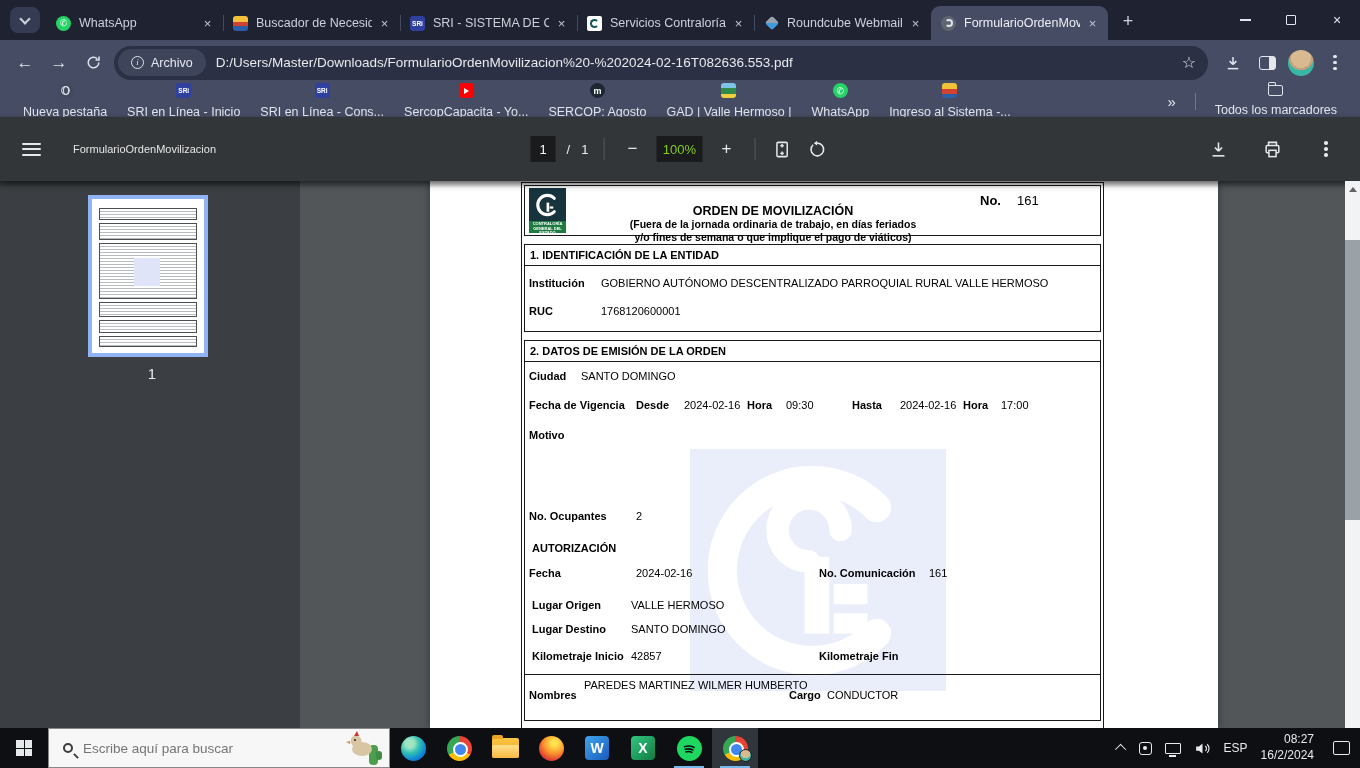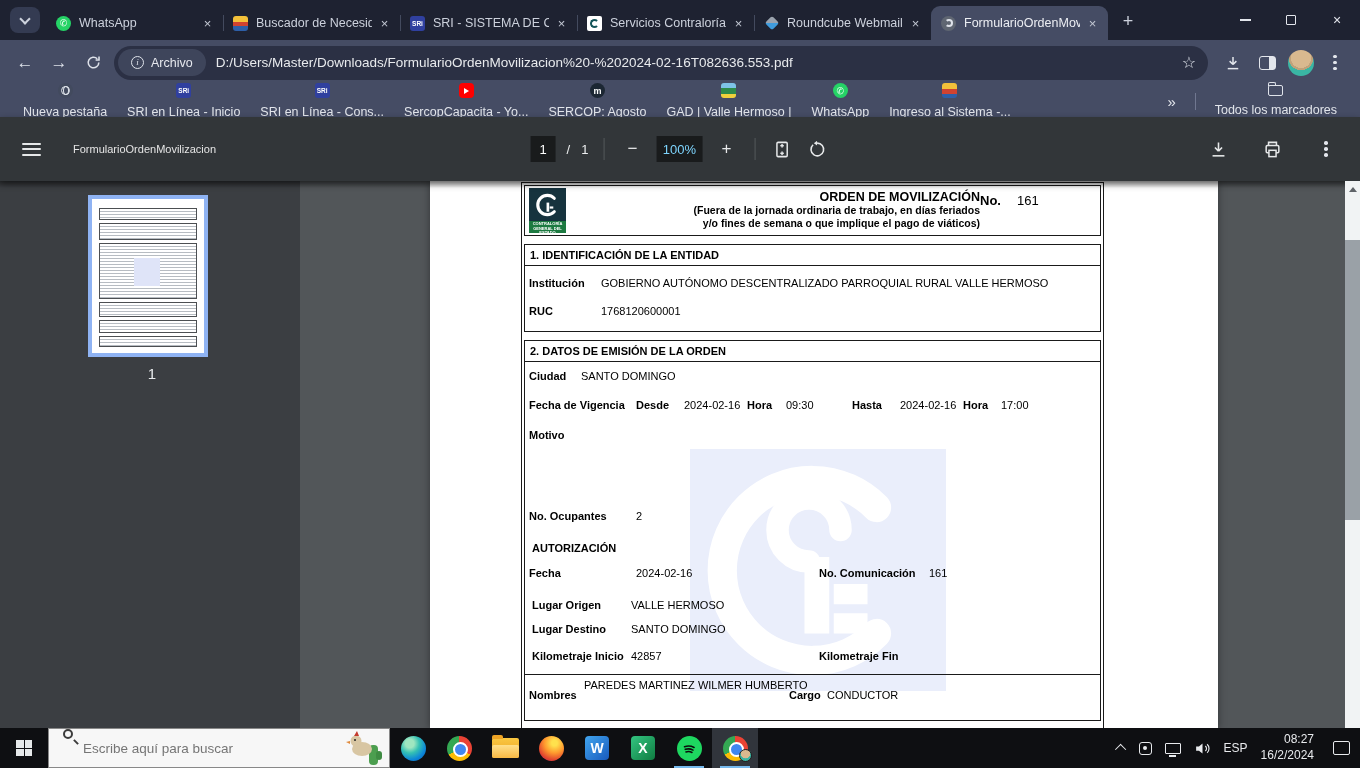--- a/index.html
+++ b/index.html
@@ -74,21 +74,21 @@
   .fv-gad { border-radius:3px; background:linear-gradient(180deg,#7ec3e8 0 35%, #2e8b4a 35% 70%, #f0d03c 70%); }
 
   
   .pdfbar { height:64px; background:#323639; display:flex; align-items:center; padding:0 22px; position:relative; z-index:6;
     box-shadow:0 3px 7px rgba(0,0,0,.45); color:#eceeef; }
   .burger { width:19px; height:13px; display:flex; flex-direction:column; justify-content:space-between; }
   .burger i { height:2px; background:#e6e8e9; border-radius:1px; }
   .pdftitle { font-size:11px; margin-left:32px; color:#e5e5e5; }
   .pdfcenter { position:absolute; left:50%; transform:translateX(-50%); display:flex; align-items:center; gap:11px; font-size:13px; }
   .pagebox { width:25px; height:26px; background:#191b1c; color:#fff; display:flex; align-items:center; justify-content:center; }
-  .zoombox { width:46px; height:26px; background:#191b1c; color:#7dd3fc; display:flex; align-items:center; justify-content:center; }
+  .zoombox { width:46px; height:26px; background:#191b1c; color:#84cc16; display:flex; align-items:center; justify-content:center; }
   .tdiv { width:1px; height:22px; background:#55595c; margin:0 4px; }
   .zbtn { width:26px; height:26px; display:flex; align-items:center; justify-content:center; font-size:17px; color:#e6e8e9; }
   .pdfright { margin-left:auto; display:flex; align-items:center; gap:30px; }
   .icbtn { display:flex; align-items:center; justify-content:center; width:24px; height:24px; }
 
   
   .content { height:547px; background:#525659; display:flex; position:relative; }
   .content::before { content:""; position:absolute; top:0; left:0; right:0; height:7px; z-index:5;
     background:linear-gradient(rgba(0,0,0,.30), transparent); pointer-events:none; }
   .thumbpanel { width:300px; background:#3b3e42; position:relative; flex:none; }
@@ -108,21 +108,21 @@
   .wm { position:absolute; left:260px; top:268px; width:256px; height:242px; background:rgba(232,236,251,.9); z-index:0;
     display:flex; align-items:center; justify-content:center; }
 
   .formwrap { position:absolute; left:91px; top:1px; width:583px; height:560px; border:1.6px solid #1a1a1a;
     padding:2px; z-index:1; }
   .fh { border:1.5px solid #1a1a1a; height:51px; display:flex; padding:2px 4px; }
   .logo { width:37px; flex:none; display:flex; flex-direction:column; }
   .logo-top { height:33px; background:#16333e; display:flex; align-items:center; justify-content:center; }
   .logo-cap { flex:1; background:#1d7a41; color:#fff; font-size:4px; font-weight:bold; text-align:center;
     line-height:1.15; padding-top:1px; overflow:hidden; }
-  .fh-center { flex:1; text-align:right; padding-top:2px; }
+  .fh-center { flex:1; text-align:center; padding-top:16px; }
   .fh-title { font-size:12.5px; font-weight:bold; }
   .fh-sub { font-size:10.5px; font-weight:bold; line-height:1.22; }
   .fh-no { width:116px; flex:none; display:flex; gap:16px; padding-top:5px; font-size:13px; }
   .fh-no b { font-weight:bold; }
   .sec-t { border:1.5px solid #1a1a1a; font-size:11px; font-weight:bold; padding:4px 5px; margin-top:8px; background:#fff; }
   .sec-b { border:1.5px solid #1a1a1a; border-top:none; position:relative; background:transparent; }
   .s1b { height:66px; } .s2b { height:313px; } .s3b { height:46px; }
   .fx { position:absolute; font-size:11px; white-space:nowrap; }
   .fx b { font-weight:bold; }
 
@@ -130,21 +130,21 @@
   .sc-up { height:16px; display:flex; align-items:center; justify-content:center; }
   .sc-up i { width:0; height:0; border-left:4px solid transparent; border-right:4px solid transparent;
     border-bottom:5px solid #5f6368; }
   .sc-thumb { position:absolute; top:59px; left:0; width:15px; height:280px; background:#9aa1a7; }
 
   
   .taskbar { height:40px; background:#0e0f12; display:flex; align-items:stretch; color:#e8eaed; }
   .start { width:48px; display:flex; align-items:center; justify-content:center; }
   .winlogo { width:16px; height:16px; display:grid; grid-template-columns:7.5px 7.5px; grid-template-rows:7.5px 7.5px; gap:1px; }
   .winlogo i { background:#e6e9ea; }
-  .tsearch { width:342px; background:#f7f7f7; border:1px solid #888; display:flex; padding:0 8px; position:relative; }
+  .tsearch { width:342px; background:#f7f7f7; border:1px solid #888; display:flex; align-items:center; padding:0 8px; position:relative; }
   .mag { width:10px; height:10px; border:2px solid #3c3c3c; border-radius:50%; position:relative; margin:0 10px 0 6px; flex:none; }
   .mag::after { content:""; position:absolute; width:6px; height:2px; background:#3c3c3c; transform:rotate(45deg);
     left:8px; top:10px; }
   .tsearch input { border:none; outline:none; background:transparent; font-size:13.5px; color:#333; width:210px;
     font-family:"Liberation Sans",sans-serif; }
   .bird { position:absolute; right:2px; bottom:0; }
   .apps { display:flex; }
   .app { width:46px; display:flex; align-items:center; justify-content:center; position:relative; }
   .app.active { background:#31353c; }
   .app .ul { position:absolute; bottom:0; left:8px; right:8px; height:2.5px; background:#76b9ed; }

